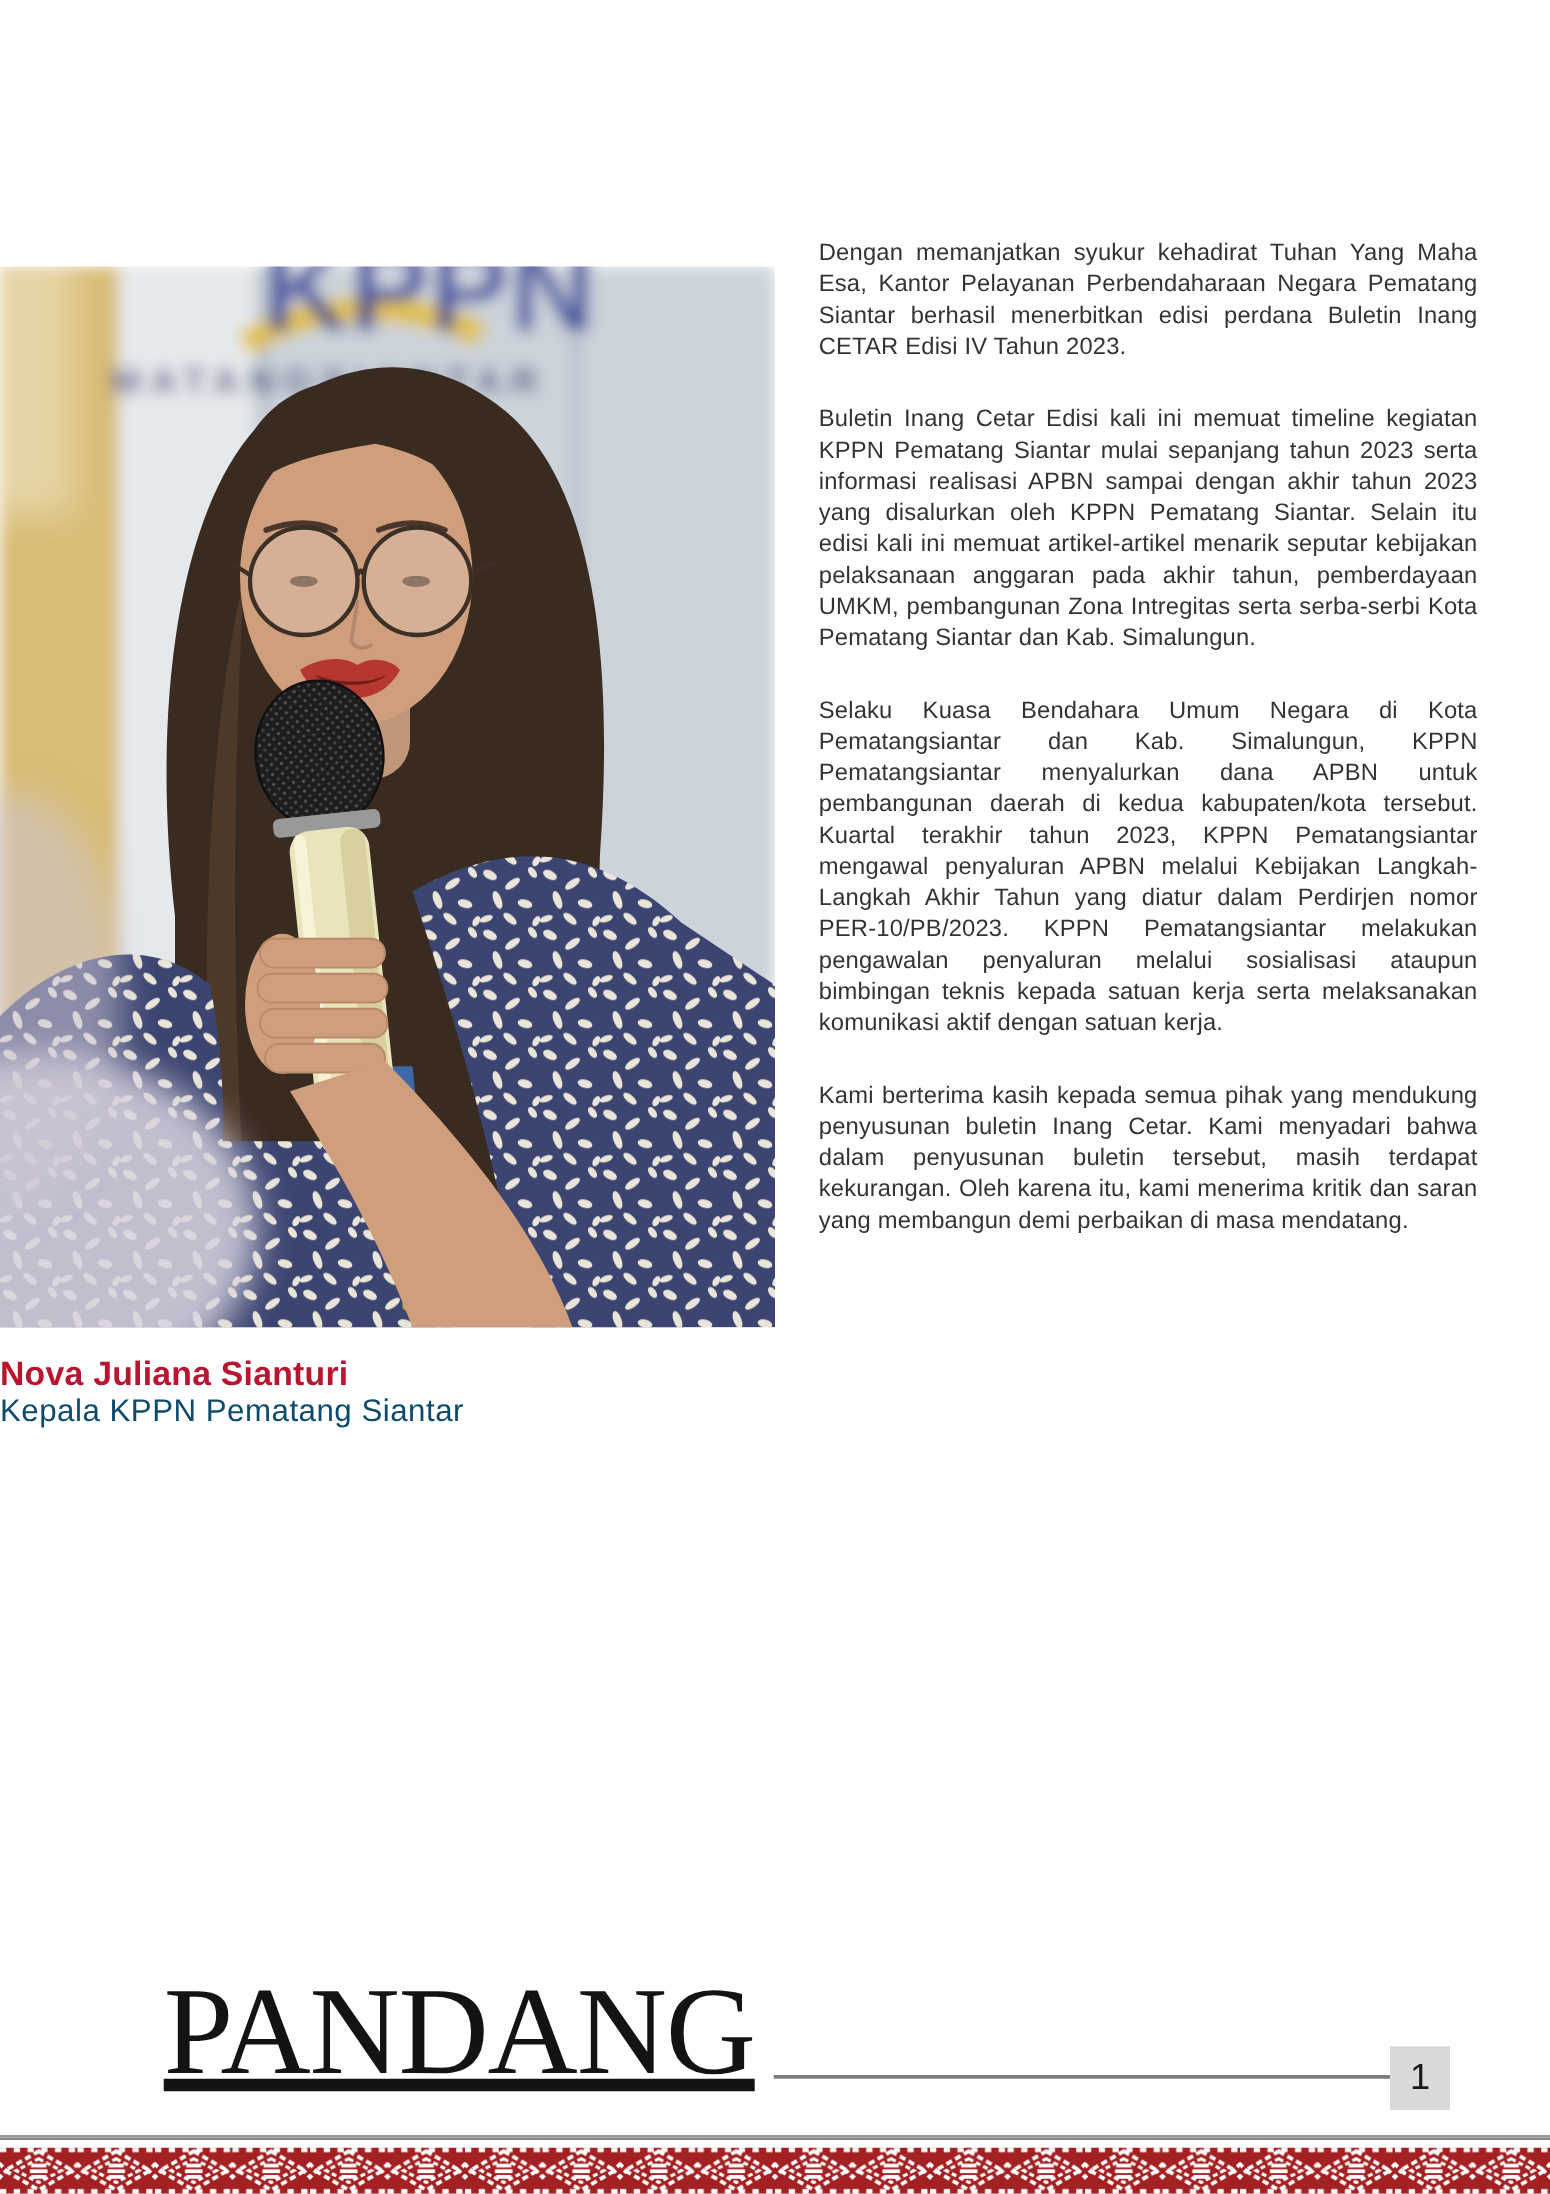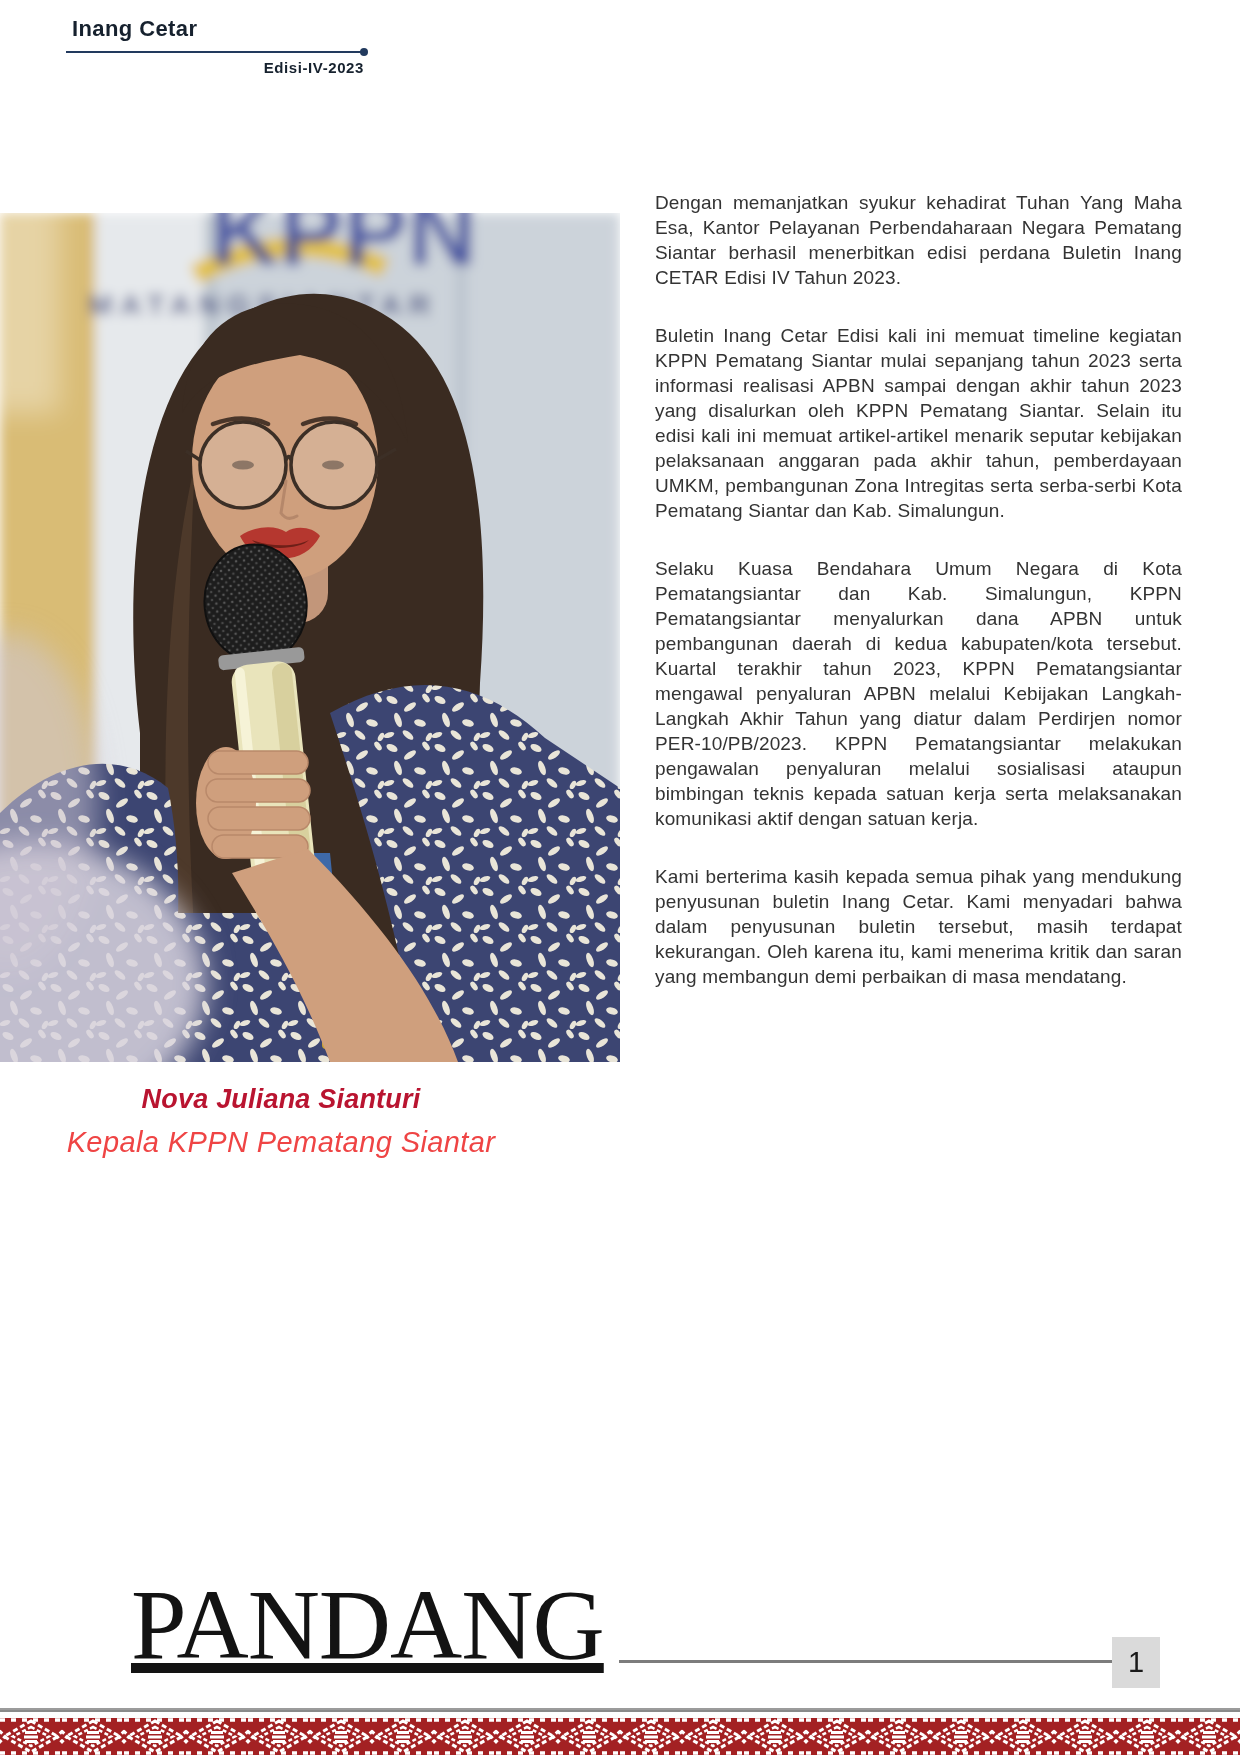--- a/index.html
+++ b/index.html
@@ -9,23 +9,23 @@
   }
   
   .masthead{position:absolute;left:66px;top:16px;width:310px;}
   .mast-title{font-size:22px;font-weight:700;letter-spacing:.4px;color:#16212e;padding-left:6px;}
   .mast-rule{position:relative;margin-top:9px;height:2px;background:#223a5e;width:298px;}
   .mast-rule .dot{position:absolute;right:-4px;top:-3px;width:8px;height:8px;border-radius:50%;background:#223a5e;}
   .mast-edition{margin-top:6px;width:298px;text-align:right;font-size:15px;font-weight:700;letter-spacing:.6px;color:#16212e;}
   
   .photo{position:absolute;left:0;top:213px;width:620px;height:849px;overflow:hidden;}
   .photo svg{display:block;}
-  .caption{position:absolute;left:0;top:1084px;width:562px;text-align:center;font-style:italic;}
+  .caption{position:absolute;left:0;top:1084px;width:562px;}
   .caption-name{font-size:27px;font-weight:700;color:#b91430;letter-spacing:.2px;}
-  .caption-role{margin-top:11px;font-size:29px;font-weight:400;color:#ef4444;letter-spacing:.4px;}
+  .caption-role{font-size:25px;font-weight:400;color:#0c4a6e;letter-spacing:.4px;}
   
   .article{
     position:absolute;left:655px;top:190px;width:527px;
     font-size:19px;line-height:25px;color:#333333;
     text-align:justify;letter-spacing:.15px;
   }
   .article p{margin:0 0 33px 0;}
   
   .section-title{position:absolute;left:0;top:0;width:100%;height:100%;pointer-events:none;}
   .st-line1,.st-line2{
@@ -42,27 +42,20 @@
     font-size:29px;color:#1a1a1a;
   }
   .band-rule{position:absolute;left:0;top:1708px;width:100%;height:4px;border-top:2px solid #9b9b9b;border-bottom:2px solid #8a8a8a;box-sizing:border-box;background:#fff;}
   .band{position:absolute;left:0;top:1718px;width:100%;height:37px;}
 </style>
 </head>
 <body>
 
 <div class="page">
 
-  <div class="masthead">
-    <div class="mast-title">Inang Cetar</div>
-    <div class="mast-rule">
-      <span class="dot"></span>
-    </div>
-    <div class="mast-edition">Edisi-IV-2023</div>
-  </div>
 
   <div class="photo">
     <svg width="620" height="849" viewBox="0 0 620 849" xmlns="http://www.w3.org/2000/svg">
       <defs>
         <filter id="blur6" x="-20%" y="-20%" width="140%" height="140%">
             <feGaussianBlur stdDeviation="6"></feGaussianBlur>
           </filter>
         <filter id="blur12" x="-60%" y="-60%" width="220%" height="220%">
             <feGaussianBlur stdDeviation="14"></feGaussianBlur>
           </filter>

